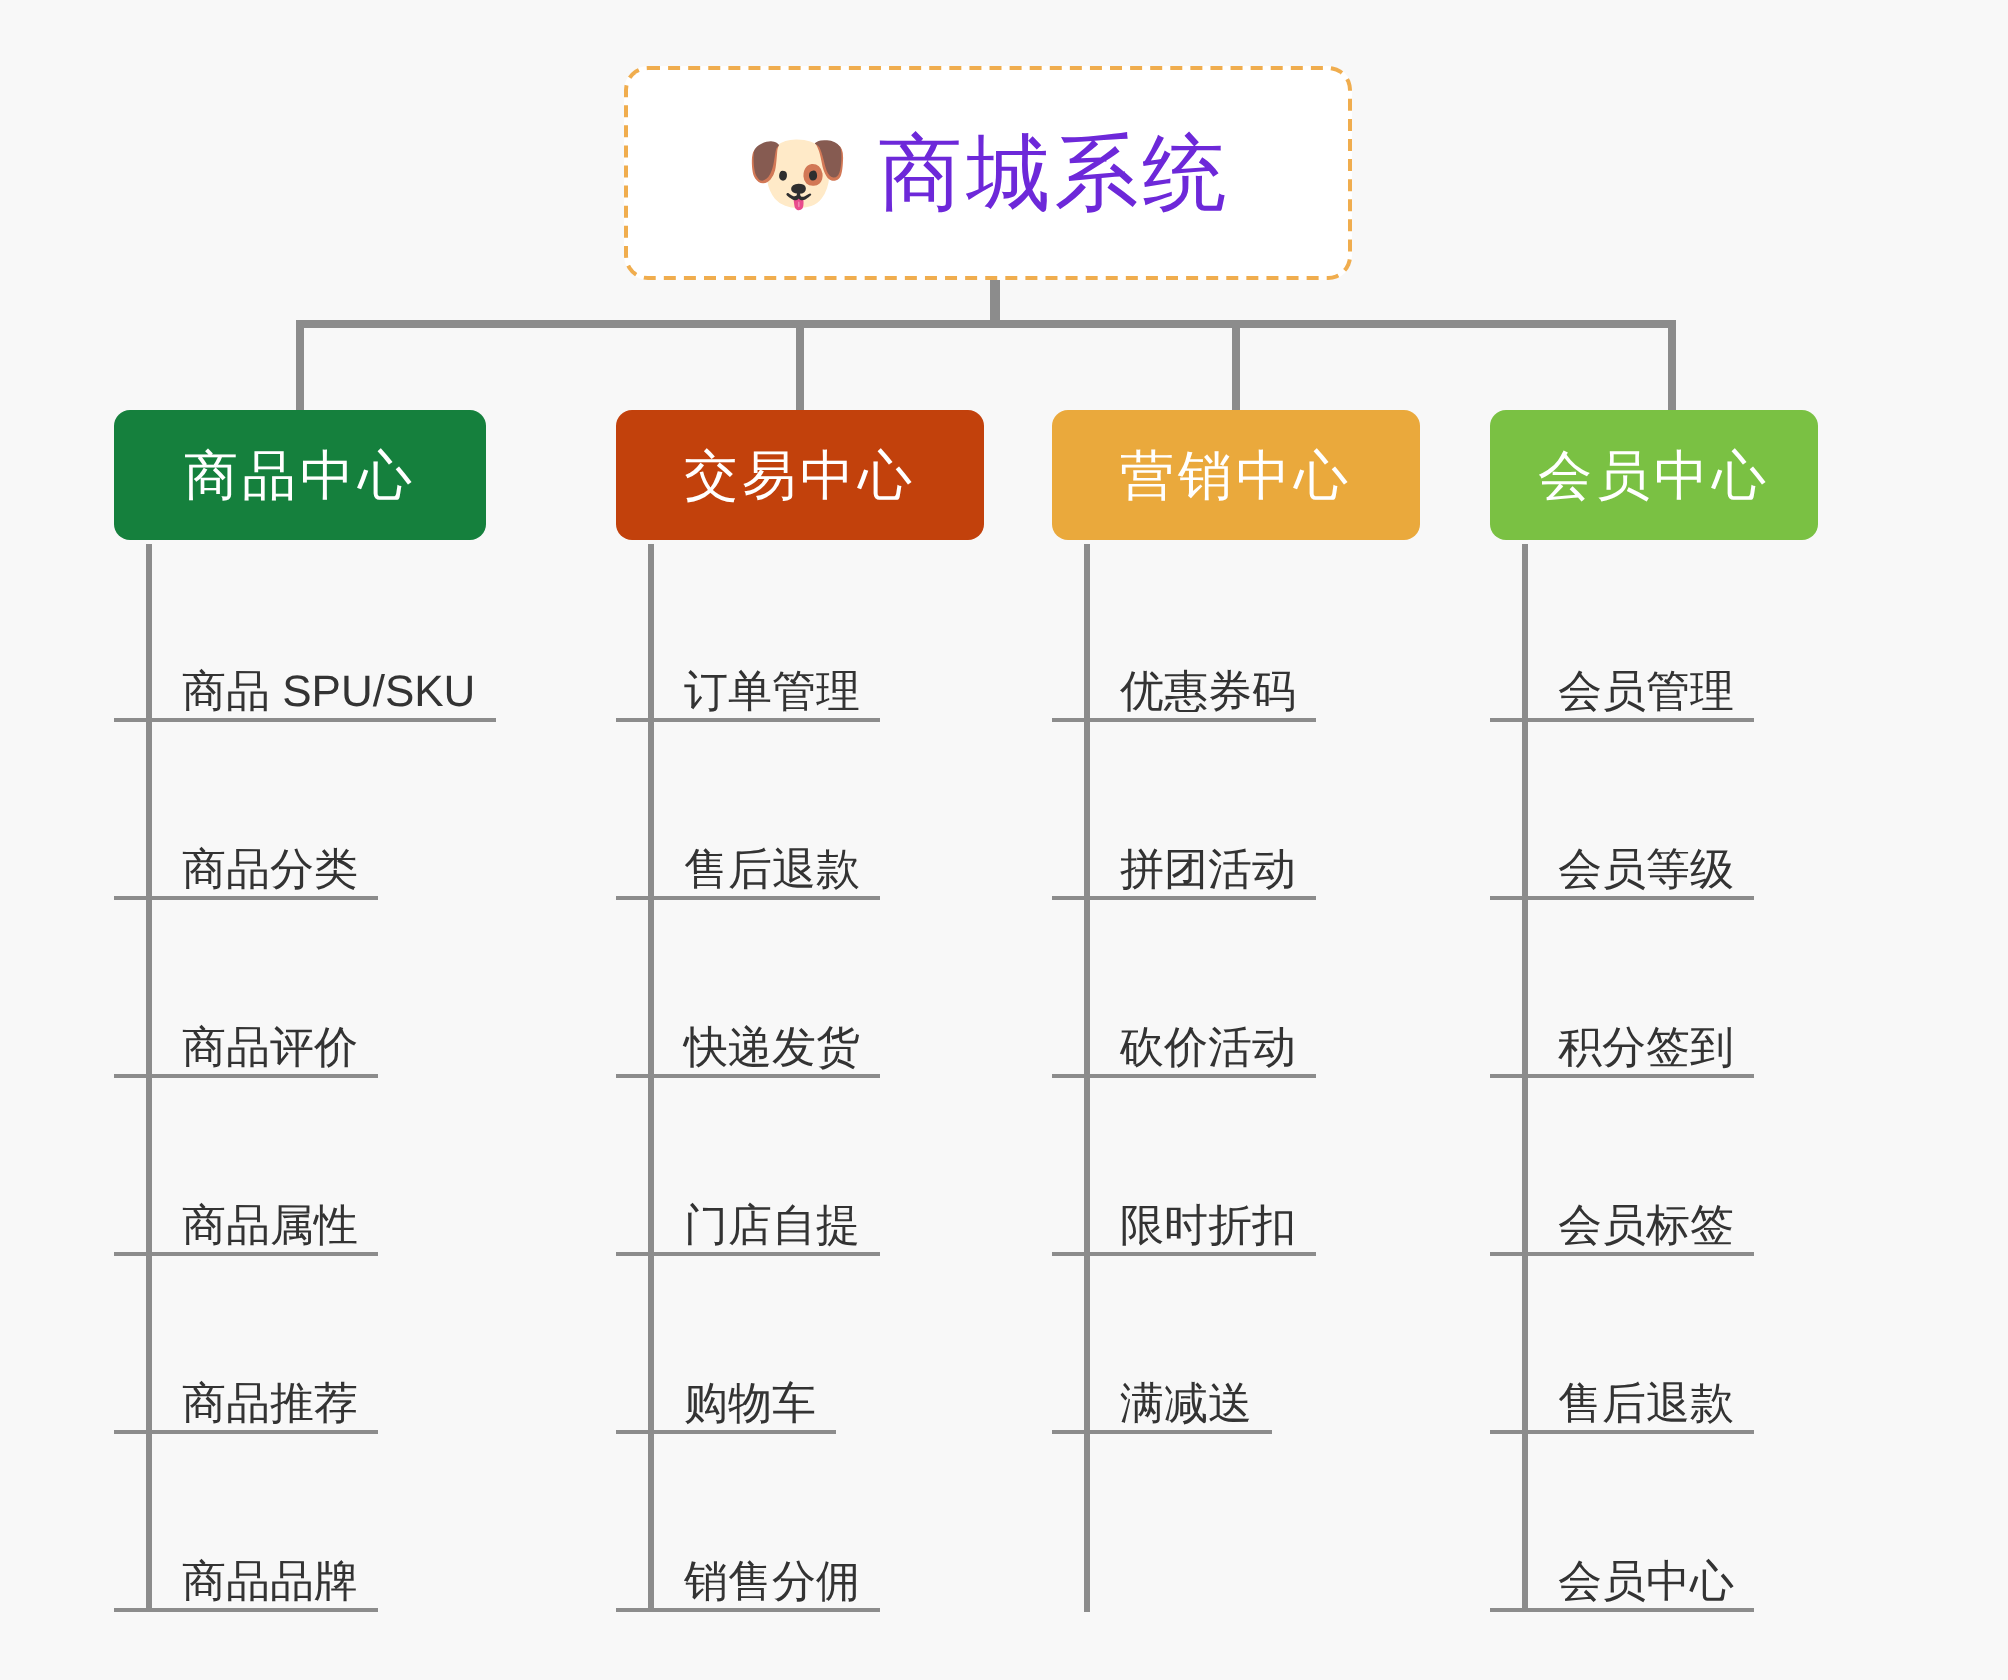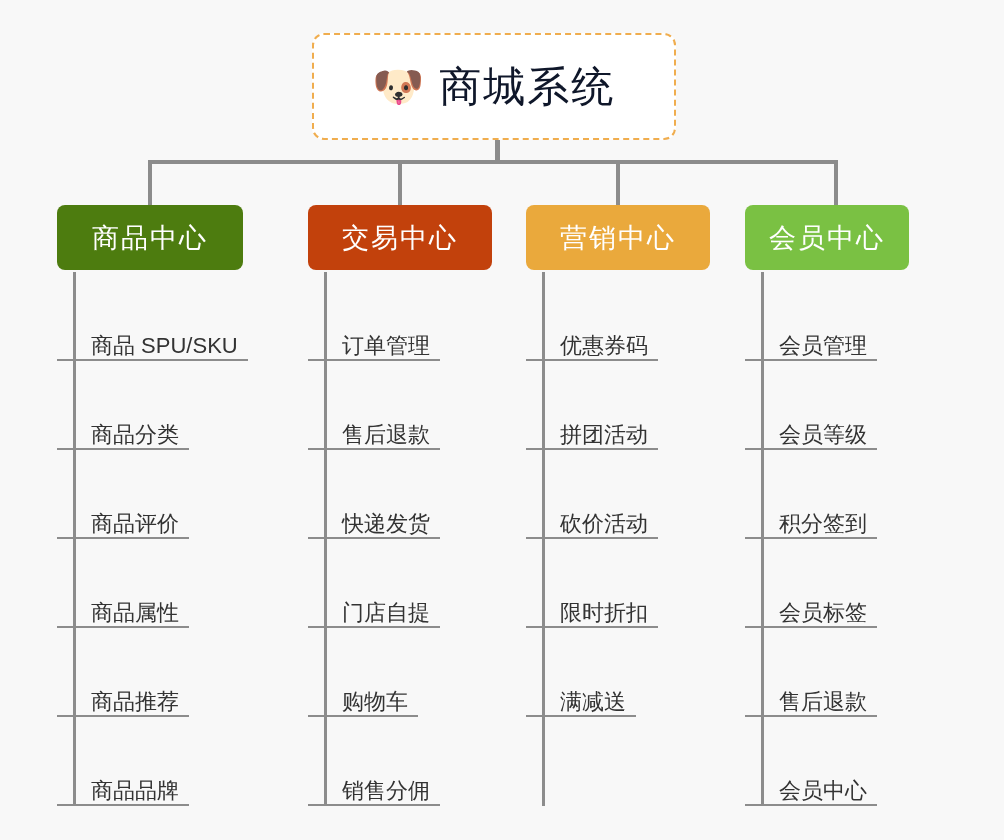--- a/index.html
+++ b/index.html
@@ -38,21 +38,21 @@
     justify-content: center;
     gap: 14px;
   }
   .root-emoji {
     font-size: 42px;
     line-height: 1;
     display: block;
   }
   .root-title {
     font-size: 42px;
-    color: #0f172a;
+    color: #6d28d9;
     letter-spacing: 2px;
     line-height: 1;
     white-space: nowrap;
   }
 
   
   .conn {
     position: absolute;
     background: #8c8c8c;
   }
@@ -134,21 +134,21 @@
   </div>
 
   <div class="conn conn-v-root"></div>
   <div class="conn conn-bus"></div>
   <div class="conn conn-drop" style="left:148px;"></div>
   <div class="conn conn-drop" style="left:398px;"></div>
   <div class="conn conn-drop" style="left:616px;"></div>
   <div class="conn conn-drop" style="left:834px;"></div>
 
   <div class="column" style="left:57px; width:190px;">
-    <div class="cat-box" style="background:#4d7c0f; width:186px;">
+    <div class="cat-box" style="background:#15803d; width:186px;">
       <span>商品中心</span>
     </div>
     <div class="branch">
       <div class="trunk" style="height:534px;"></div>
       <div class="leaf">
           <span class="leaf-label">商品 SPU/SKU</span>
         </div>
       <div class="leaf">
           <span class="leaf-label">商品分类</span>
         </div>

